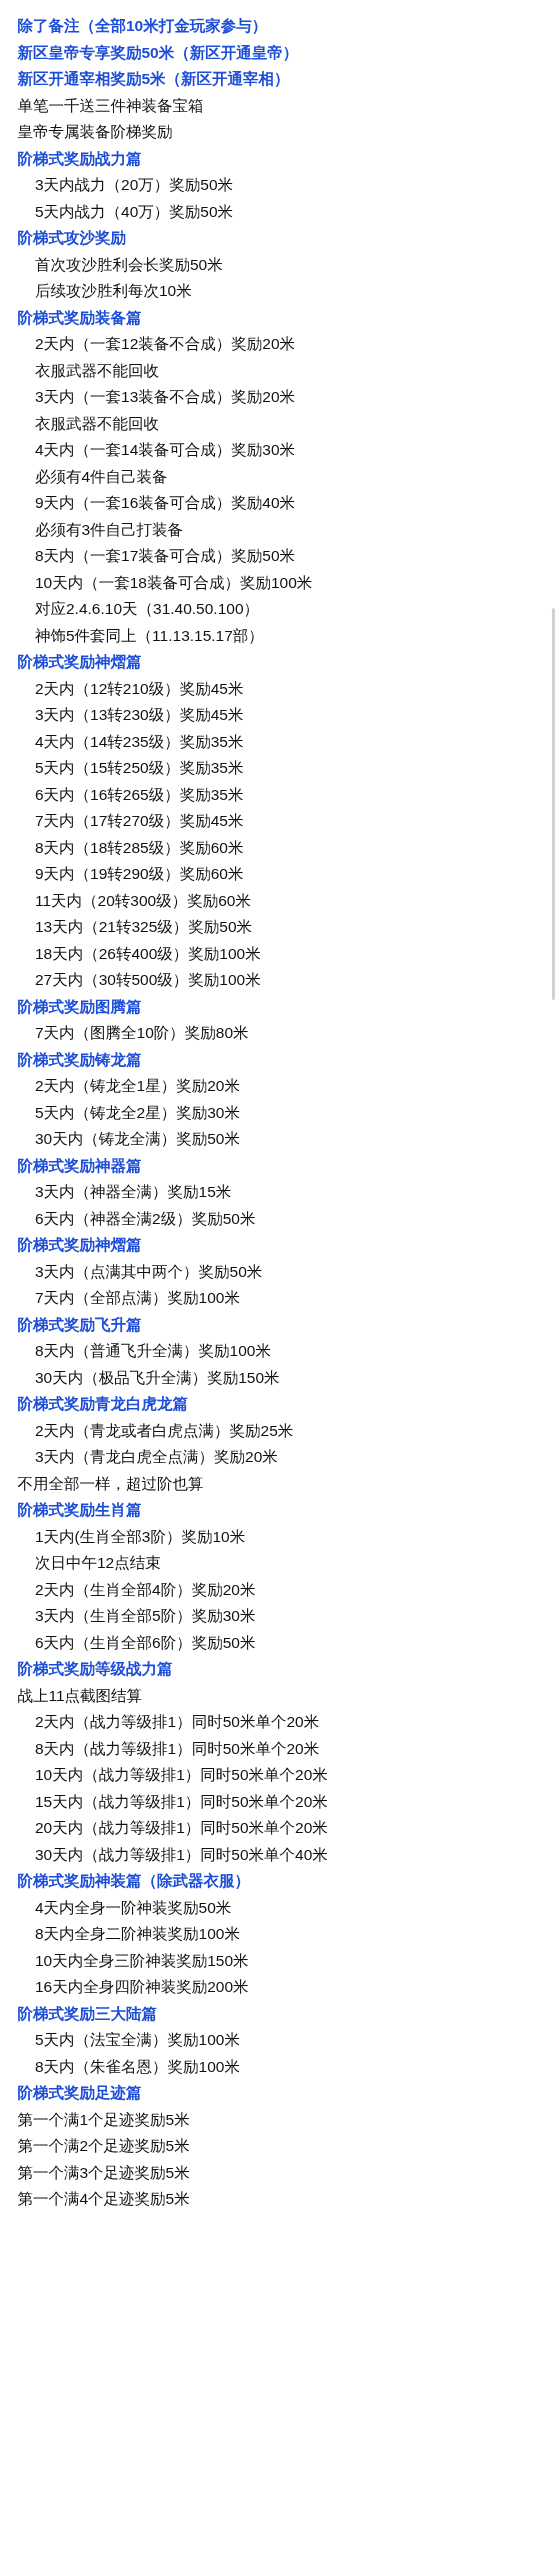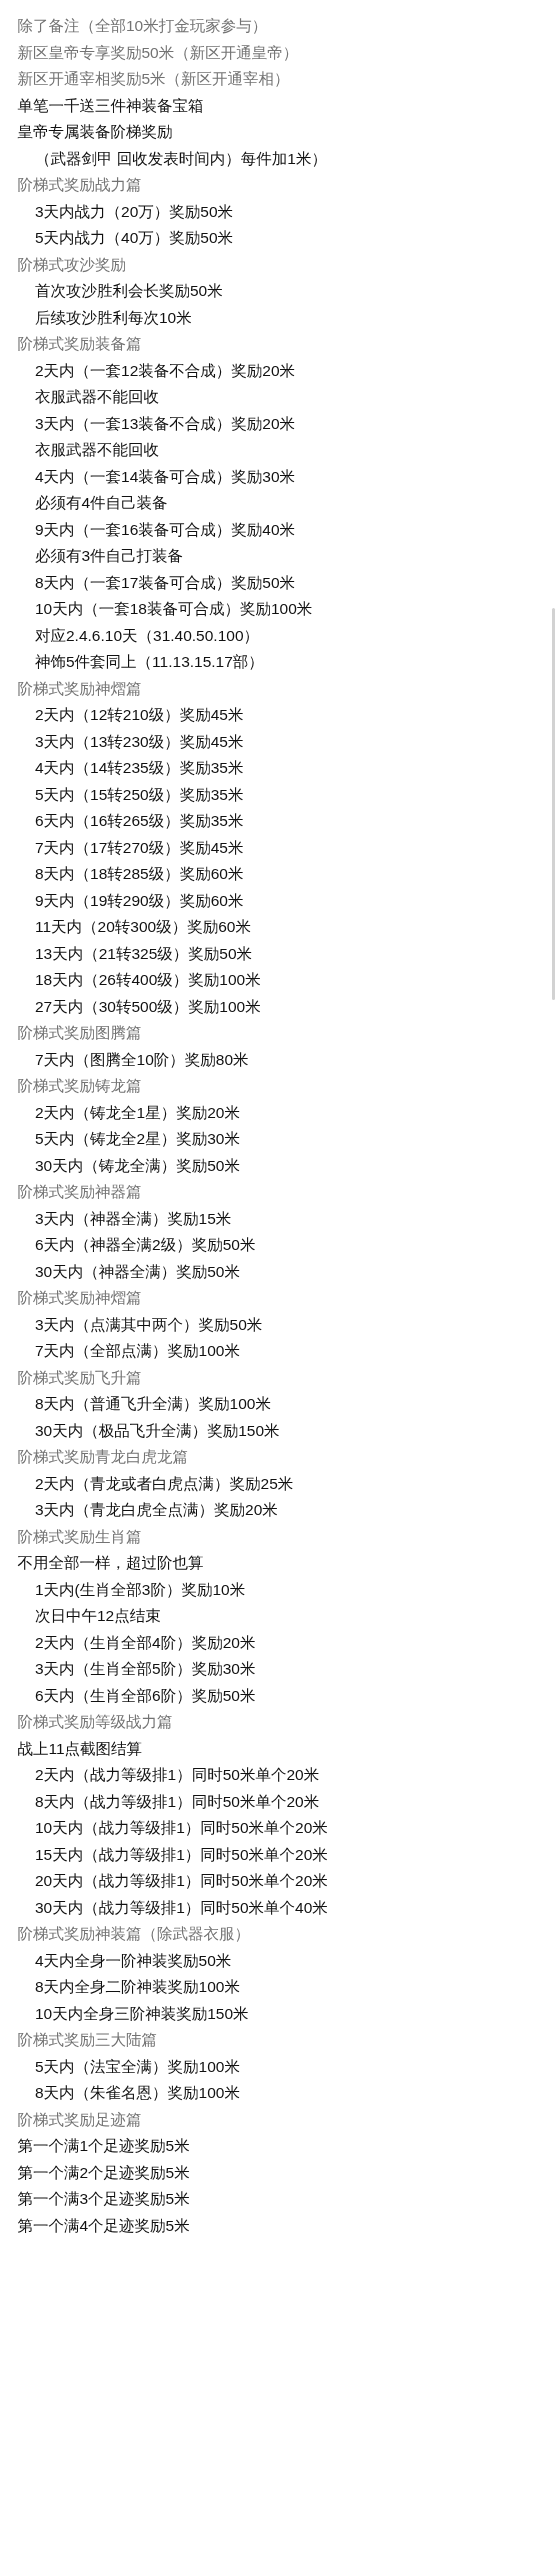--- a/index.html
+++ b/index.html
@@ -21,22 +21,22 @@
   }
   .line {
     font-size: 15.5px;
     line-height: 26.5px;
     color: #111111;
     white-space: pre;
     letter-spacing: 0px;
     font-weight: 400;
   }
   .line.header {
-    font-weight: normal;
-    color: #737373;
+    font-weight: bold;
+    color: #1d4ed8;
   }
   .line.indent1 {
     padding-left: 17.5px;
   }
   .scrollbar {
     position: absolute;
     right: 1.5px;
     top: 608px;
     width: 2.6px;
     height: 392px;
@@ -47,21 +47,20 @@
 </head>
 <body>
 
 <div id="page">
   <div id="lines">
       <div class="line header">除了备注（全部10米打金玩家参与）</div>
       <div class="line header">新区皇帝专享奖励50米（新区开通皇帝）</div>
       <div class="line header">新区开通宰相奖励5米（新区开通宰相）</div>
       <div class="line">单笔一千送三件神装备宝箱</div>
       <div class="line">皇帝专属装备阶梯奖励</div>
-      <div class="line indent1">（武器剑甲 回收发表时间内）每件加1米）</div>
       <div class="line header">阶梯式奖励战力篇</div>
       <div class="line indent1">3天内战力（20万）奖励50米</div>
       <div class="line indent1">5天内战力（40万）奖励50米</div>
       <div class="line header">阶梯式攻沙奖励</div>
       <div class="line indent1">首次攻沙胜利会长奖励50米</div>
       <div class="line indent1">后续攻沙胜利每次10米</div>
       <div class="line header">阶梯式奖励装备篇</div>
       <div class="line indent1">2天内（一套12装备不合成）奖励20米</div>
       <div class="line indent1">衣服武器不能回收</div>
       <div class="line indent1">3天内（一套13装备不合成）奖励20米</div>
@@ -89,49 +88,49 @@
       <div class="line indent1">27天内（30转500级）奖励100米</div>
       <div class="line header">阶梯式奖励图腾篇</div>
       <div class="line indent1">7天内（图腾全10阶）奖励80米</div>
       <div class="line header">阶梯式奖励铸龙篇</div>
       <div class="line indent1">2天内（铸龙全1星）奖励20米</div>
       <div class="line indent1">5天内（铸龙全2星）奖励30米</div>
       <div class="line indent1">30天内（铸龙全满）奖励50米</div>
       <div class="line header">阶梯式奖励神器篇</div>
       <div class="line indent1">3天内（神器全满）奖励15米</div>
       <div class="line indent1">6天内（神器全满2级）奖励50米</div>
-      <div class="line indent1">30天内（神器全满）奖励50米</div>
       <div class="line header">阶梯式奖励神熠篇</div>
       <div class="line indent1">3天内（点满其中两个）奖励50米</div>
       <div class="line indent1">7天内（全部点满）奖励100米</div>
       <div class="line header">阶梯式奖励飞升篇</div>
       <div class="line indent1">8天内（普通飞升全满）奖励100米</div>
       <div class="line indent1">30天内（极品飞升全满）奖励150米</div>
       <div class="line header">阶梯式奖励青龙白虎龙篇</div>
       <div class="line indent1">2天内（青龙或者白虎点满）奖励25米</div>
       <div class="line indent1">3天内（青龙白虎全点满）奖励20米</div>
+      <div class="line">不用全部一样，超过阶也算</div>
       <div class="line header">阶梯式奖励生肖篇</div>
-      <div class="line">不用全部一样，超过阶也算</div>
       <div class="line indent1">1天内(生肖全部3阶）奖励10米</div>
       <div class="line indent1">次日中午12点结束</div>
       <div class="line indent1">2天内（生肖全部4阶）奖励20米</div>
       <div class="line indent1">3天内（生肖全部5阶）奖励30米</div>
       <div class="line indent1">6天内（生肖全部6阶）奖励50米</div>
       <div class="line header">阶梯式奖励等级战力篇</div>
       <div class="line">战上11点截图结算</div>
       <div class="line indent1">2天内（战力等级排1）同时50米单个20米</div>
       <div class="line indent1">8天内（战力等级排1）同时50米单个20米</div>
       <div class="line indent1">10天内（战力等级排1）同时50米单个20米</div>
       <div class="line indent1">15天内（战力等级排1）同时50米单个20米</div>
       <div class="line indent1">20天内（战力等级排1）同时50米单个20米</div>
       <div class="line indent1">30天内（战力等级排1）同时50米单个40米</div>
       <div class="line header">阶梯式奖励神装篇（除武器衣服）</div>
       <div class="line indent1">4天内全身一阶神装奖励50米</div>
       <div class="line indent1">8天内全身二阶神装奖励100米</div>
       <div class="line indent1">10天内全身三阶神装奖励150米</div>
+      <div class="line indent1">16天内全身四阶神装奖励200米</div>
       <div class="line header">阶梯式奖励三大陆篇</div>
       <div class="line indent1">5天内（法宝全满）奖励100米</div>
       <div class="line indent1">8天内（朱雀名恩）奖励100米</div>
       <div class="line header">阶梯式奖励足迹篇</div>
       <div class="line">第一个满1个足迹奖励5米</div>
       <div class="line">第一个满2个足迹奖励5米</div>
       <div class="line">第一个满3个足迹奖励5米</div>
       <div class="line">第一个满4个足迹奖励5米</div>
     </div>
   <div class="scrollbar"></div>

